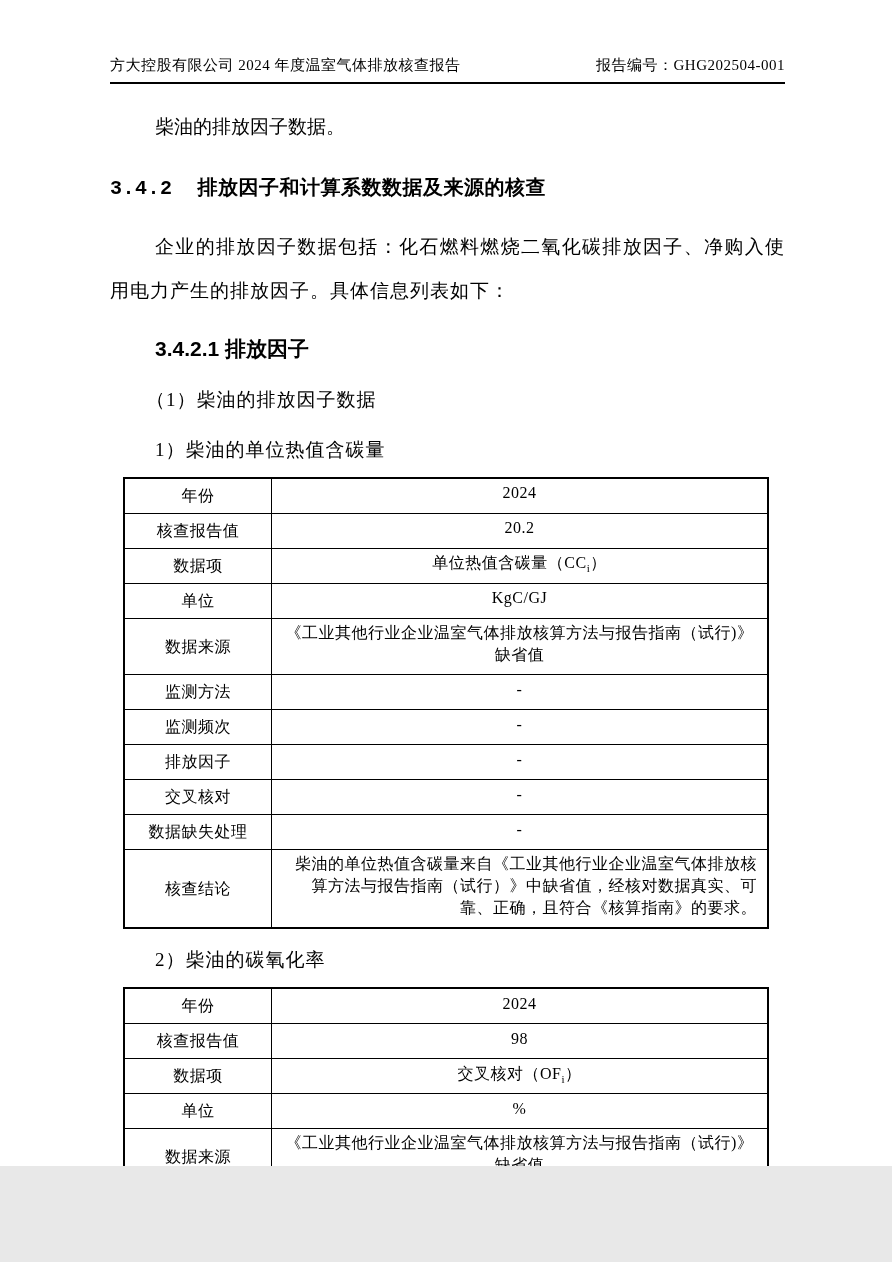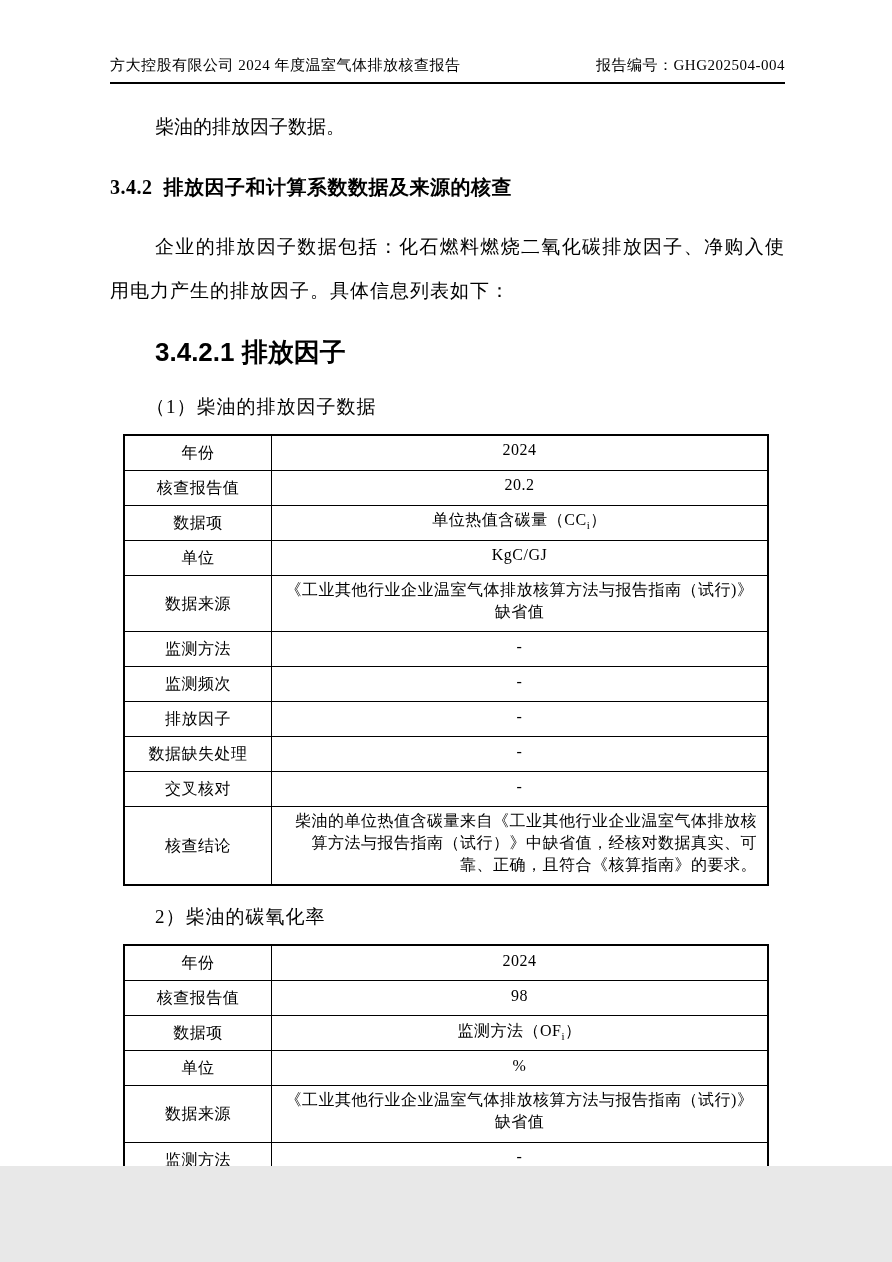--- a/index.html
+++ b/index.html
@@ -31,35 +31,35 @@
   
   .p1 {
     margin: 30px 0 0 0;
     font-size: 19px;
     text-indent: 45px;
   }
   .section-heading {
     margin: 34px 0 0 0;
     font-size: 20px;
     font-weight: bold;
-    font-family: Liberation Serif, serif;
+    font-family: Liberation Mono, monospace;
     white-space: pre-wrap;
     letter-spacing: 0.5px;
   }
   .p2 {
     margin: 24px 0 0 0;
     font-size: 19px;
     line-height: 44px;
     text-indent: 45px;
     text-align: justify;
     letter-spacing: 1px;
   }
   .subsection-heading {
     margin: 22px 0 0 45px;
-    font-size: 26px;
+    font-size: 21px;
     font-weight: bold;
     font-family: "Liberation Sans", "DejaVu Sans", sans-serif;
   }
   .list-line {
     margin: 24px 0 0 36px;
     font-size: 19px;
     letter-spacing: 1px;
   }
   .list-line.num {
     margin-left: 45px;
@@ -102,33 +102,34 @@
     font-size: 15px;
   }
 </style>
 </head>
 <body>
 
 <div class="page">
 
   <div class="doc-header">
     <span>方大控股有限公司 2024 年度温室气体排放核查报告</span>
-    <span>报告编号：GHG202504-004</span>
+    <span>报告编号：GHG202504-001</span>
   </div>
 
   <div class="p1">柴油的排放因子数据。</div>
 
   <div class="section-heading">3.4.2  排放因子和计算系数数据及来源的核查</div>
 
   <div class="p2">企业的排放因子数据包括：化石燃料燃烧二氧化碳排放因子、净购入使用电力产生的排放因子。具体信息列表如下：</div>
 
   <div class="subsection-heading">3.4.2.1 排放因子</div>
 
   <div class="list-line">（1）柴油的排放因子数据</div>
 
+  <div class="list-line num">1）柴油的单位热值含碳量</div>
 
   <table class="factor-table">
     <tbody>
       <tr>
         <td class="lbl">年份</td>
         <td><span>2024</span><sub></sub><span></span></td>
       </tr>
       <tr>
         <td class="lbl">核查报告值</td>
         <td><span>20.2</span><sub></sub><span></span></td>
@@ -151,25 +152,25 @@
       </tr>
       <tr>
         <td class="lbl">监测频次</td>
         <td><span>-</span><sub></sub><span></span></td>
       </tr>
       <tr>
         <td class="lbl">排放因子</td>
         <td><span>-</span><sub></sub><span></span></td>
       </tr>
       <tr>
+        <td class="lbl">交叉核对</td>
+        <td><span>-</span><sub></sub><span></span></td>
+      </tr>
+      <tr>
         <td class="lbl">数据缺失处理</td>
-        <td><span>-</span><sub></sub><span></span></td>
-      </tr>
-      <tr>
-        <td class="lbl">交叉核对</td>
         <td><span>-</span><sub></sub><span></span></td>
       </tr>
       <tr>
         <td class="lbl">核查结论</td>
         <td class="left"><span>柴油的单位热值含碳量来自《工业其他行业企业温室气体排放核算方法与报告指南（试行）》中缺省值，经核对数据真实、可靠、正确，且符合《核算指南》的要求。</span><sub></sub><span></span></td>
       </tr>
     </tbody>
   </table>
 
   <div class="list-line num" style="margin-top:18px">2）柴油的碳氧化率</div>
@@ -179,21 +180,21 @@
       <tr>
         <td class="lbl">年份</td>
         <td><span>2024</span><sub></sub><span></span></td>
       </tr>
       <tr>
         <td class="lbl">核查报告值</td>
         <td><span>98</span><sub></sub><span></span></td>
       </tr>
       <tr>
         <td class="lbl">数据项</td>
-        <td><span>监测方法（OF</span><sub>i</sub><span>）</span></td>
+        <td><span>交叉核对（OF</span><sub>i</sub><span>）</span></td>
       </tr>
       <tr>
         <td class="lbl">单位</td>
         <td><span>%</span><sub></sub><span></span></td>
       </tr>
       <tr>
         <td class="lbl">数据来源</td>
         <td><span>《工业其他行业企业温室气体排放核算方法与报告指南（试行)》缺省值</span><sub></sub><span></span></td>
       </tr>
       <tr>

